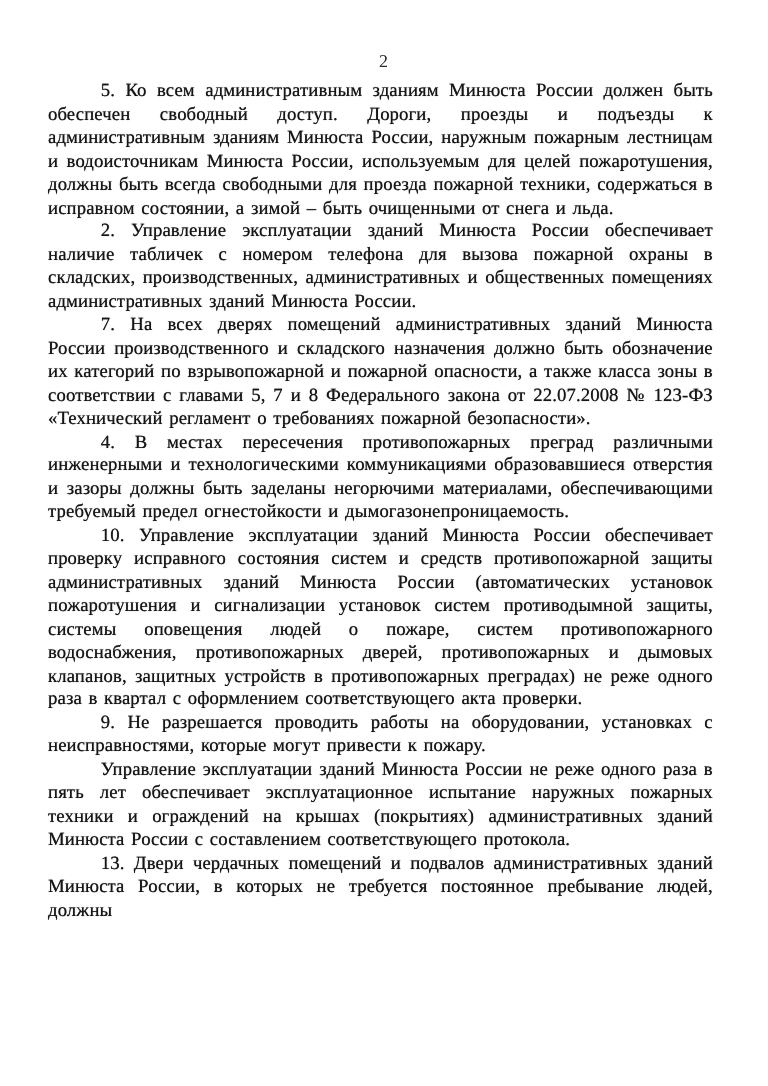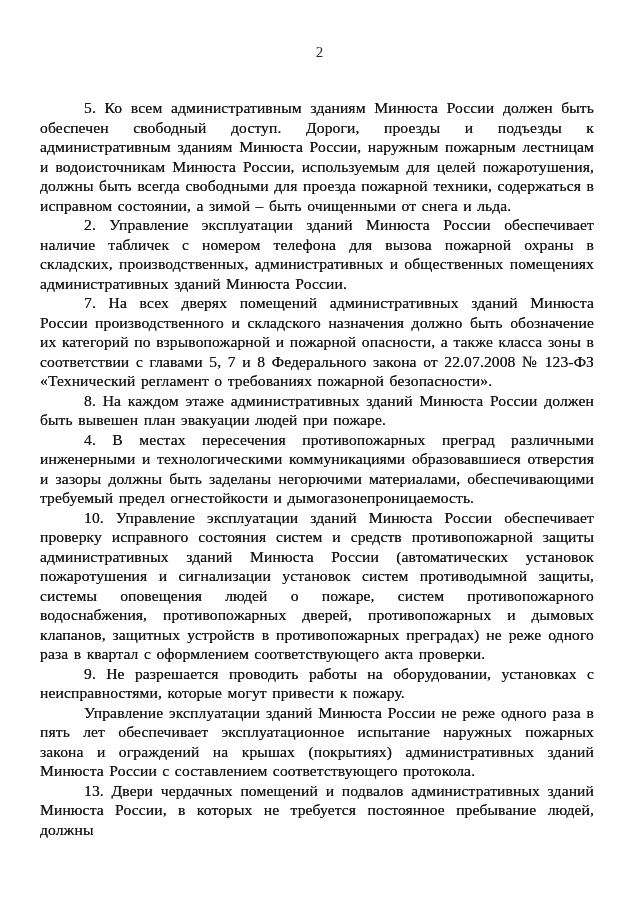--- a/index.html
+++ b/index.html
@@ -24,21 +24,20 @@
     text-align: center;
     font-size: 15px;
     letter-spacing: 1px;
     color: #2a2a2a;
   }
   .content {
     position: absolute;
     top: 66px;
     left: 40px;
     width: 554px;
-    margin-top: 32px;
   }
   .content p {
     margin: 0;
     text-indent: 44px;
     text-align: justify;
     font-size: 15.6px;
     line-height: 19.5px;
     word-spacing: 1.5px;
     letter-spacing: 0.1px;
     
@@ -48,20 +47,19 @@
 </head>
 <body>
 
 <div class="sheet">
   <div class="page-number">2</div>
 
   <div class="content">
     <p>5. Ко всем административным зданиям Минюста России должен быть обеспечен свободный доступ. Дороги, проезды и подъезды к административным зданиям Минюста России, наружным пожарным лестницам и водоисточникам Минюста России, используемым для целей пожаротушения, должны быть всегда свободными для проезда пожарной техники, содержаться в исправном состоянии, а зимой – быть очищенными от снега и льда.</p>
     <p>2. Управление эксплуатации зданий Минюста России обеспечивает наличие табличек с номером телефона для вызова пожарной охраны в складских, производственных, административных и общественных помещениях административных зданий Минюста России.</p>
     <p>7. На всех дверях помещений административных зданий Минюста России производственного и складского назначения должно быть обозначение их категорий по взрывопожарной и пожарной опасности, а также класса зоны в соответствии с главами 5, 7 и 8 Федерального закона от 22.07.2008 № 123-ФЗ «Технический регламент о требованиях пожарной безопасности».</p>
-    <p>8. На каждом этаже административных зданий Минюста России должен быть вывешен план эвакуации людей при пожаре.</p>
     <p>4. В местах пересечения противопожарных преград различными инженерными и технологическими коммуникациями образовавшиеся отверстия и зазоры должны быть заделаны негорючими материалами, обеспечивающими требуемый предел огнестойкости и дымогазонепроницаемость.</p>
     <p>10. Управление эксплуатации зданий Минюста России обеспечивает проверку исправного состояния систем и средств противопожарной защиты административных зданий Минюста России (автоматических установок пожаротушения и сигнализации установок систем противодымной защиты, системы оповещения людей о пожаре, систем противопожарного водоснабжения, противопожарных дверей, противопожарных и дымовых клапанов, защитных устройств в противопожарных преградах) не реже одного раза в квартал с оформлением соответствующего акта проверки.</p>
     <p>9. Не разрешается проводить работы на оборудовании, установках с неисправностями, которые могут привести к пожару.</p>
-    <p>Управление эксплуатации зданий Минюста России не реже одного раза в пять лет обеспечивает эксплуатационное испытание наружных пожарных закона и ограждений на крышах (покрытиях) административных зданий Минюста России с составлением соответствующего протокола.</p>
+    <p>Управление эксплуатации зданий Минюста России не реже одного раза в пять лет обеспечивает эксплуатационное испытание наружных пожарных техники и ограждений на крышах (покрытиях) административных зданий Минюста России с составлением соответствующего протокола.</p>
     <p>13. Двери чердачных помещений и подвалов административных зданий Минюста России, в которых не требуется постоянное пребывание людей, должны</p>
   </div>
 </div>
 
 </body></html>

